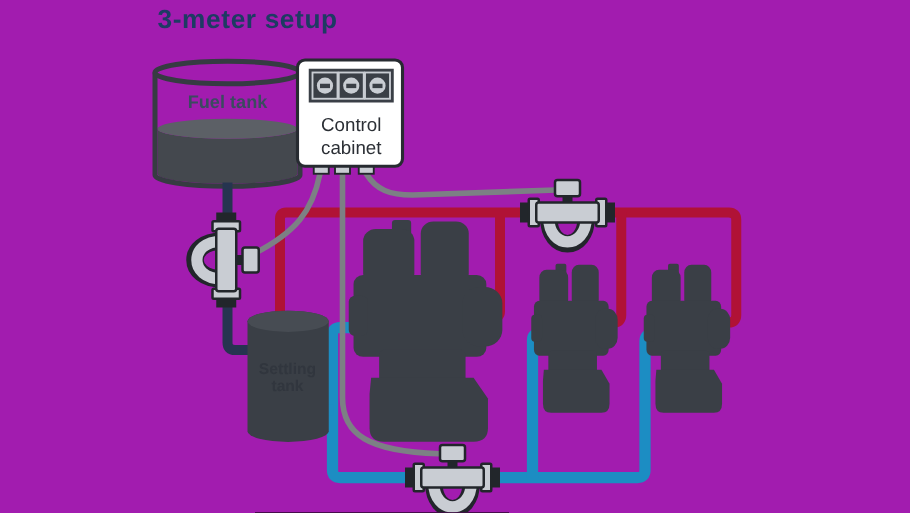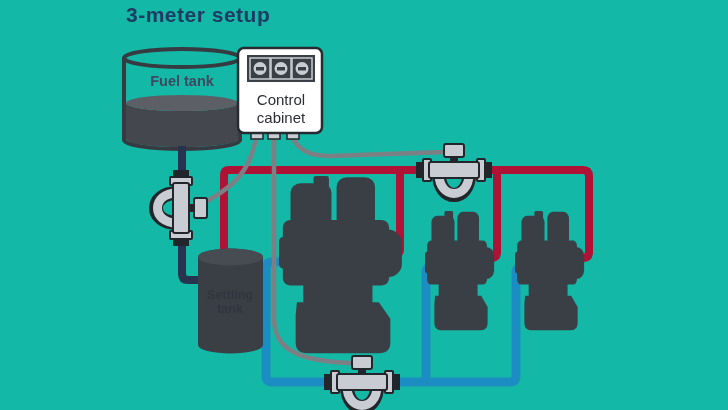--- a/index.html
+++ b/index.html
@@ -1,16 +1,16 @@
 <!DOCTYPE html>
 <html><head>
 <meta charset="utf-8">
 <style>
   html,body{margin:0;padding:0;background:#000;}
-  .stage{position:relative;width:728px;height:410px;background:#14b8a6;overflow:hidden;}
+  .stage{position:relative;width:728px;height:410px;background:#a21caf;overflow:hidden;}
   svg{position:absolute;left:0;top:0;}
   text{font-family:"Liberation Sans",sans-serif;}
   .title-text{font-size:21px;font-weight:bold;letter-spacing:.5px;}
   .tank-label{font-size:14.5px;font-weight:bold;text-anchor:middle;}
   .cab-label{font-size:15px;text-anchor:middle;}
   .settle-label{font-size:12.5px;font-weight:bold;text-anchor:middle;}
   .outline{stroke:#22262b;stroke-width:2;}
   .dark-fill{fill:#22262b;}
   .pipe{fill:none;stroke-linecap:butt;stroke-linejoin:round;}
   .cable{fill:none;stroke-width:4.5;stroke-linecap:round;stroke-linejoin:round;}

